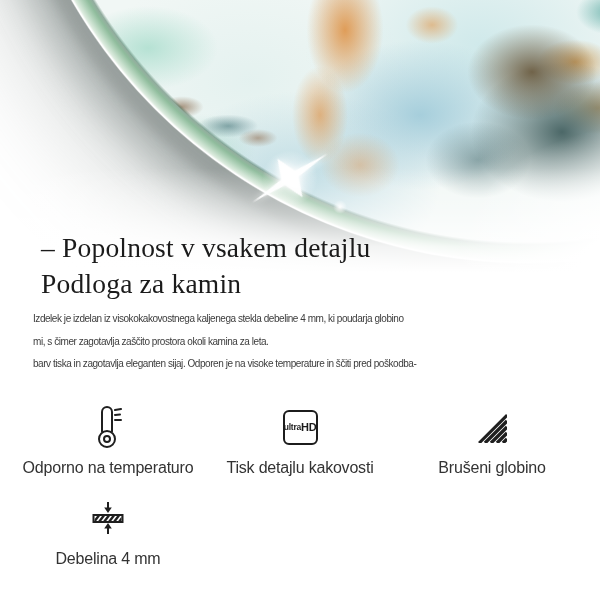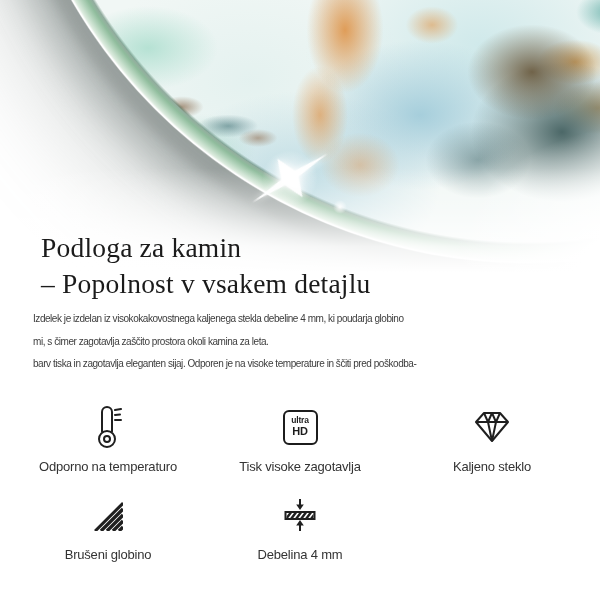--- a/index.html
+++ b/index.html
@@ -70,23 +70,23 @@
   .title{position:absolute;left:41px;top:230px;color:#1b1b1b;
     font-family:"Liberation Serif","DejaVu Serif",serif;
     font-size:27.5px;line-height:36px;font-weight:400;letter-spacing:.2px;white-space:nowrap;}
   .desc{position:absolute;left:33px;top:308px;color:#3d3d3d;
     font-size:10px;line-height:22.5px;letter-spacing:-.45px;white-space:nowrap;}
   
   .features{position:absolute;left:12px;right:12px;top:404px;display:grid;
     grid-template-columns:repeat(3,1fr);row-gap:18px;}
   .feature{display:flex;flex-direction:column;align-items:center;}
   .icon-box{height:46px;display:flex;align-items:center;justify-content:center;margin-bottom:9px;}
-  .feature-label{font-size:13px;color:#333;letter-spacing:-.2px;white-space:nowrap;}
+  .feature-label{font-size:16px;color:#333;letter-spacing:-.2px;white-space:nowrap;}
   .uhd-box{width:31px;height:31px;border:2.5px solid #1c1c1c;border-radius:6px;
-    display:flex;flex-direction:column;align-items:center;justify-content:center;color:#1c1c1c;}
+    display:flex;flex-direction:row;align-items:center;justify-content:center;color:#1c1c1c;}
   .uhd-top{font-size:8.5px;font-weight:700;line-height:9px;letter-spacing:-.2px;}
   .uhd-bottom{font-size:11px;font-weight:700;line-height:13px;letter-spacing:-.3px;}
   svg .stroke{fill:none;stroke:#1f1f1f;stroke-width:2;}
 </style>
 </head>
 <body>
 
 <div class="hero">
   <div class="glass-shadow"></div>
   <div class="glass-art"></div>
@@ -95,22 +95,22 @@
   <svg class="sparkle" viewBox="0 0 90 90">
     <polygon points="0,45 37,41.5 45,22 53,41.5 90,45 53,48.5 45,68 37,48.5" fill="#ffffff" opacity="0.95"></polygon>
   </svg>
   <div class="glint-dot"></div>
   <div class="hero-fade"></div>
 </div>
 
 <div class="content">
 
   <div class="title">
+    <div>– Popolnost v vsakem detajlu</div>
     <div>Podloga za kamin</div>
-    <div>– Popolnost v vsakem detajlu</div>
   </div>
 
   <div class="desc">
     <div>Izdelek je izdelan iz visokokakovostnega kaljenega stekla debeline 4 mm, ki poudarja globino</div>
     <div>mi, s čimer zagotavlja zaščito prostora okoli kamina za leta.</div>
     <div>barv tiska in zagotavlja eleganten sijaj. Odporen je na visoke temperature in ščiti pred poškodba-</div>
   </div>
 
   <div class="features">
 
@@ -128,33 +128,24 @@
       <div class="feature-label">Odporno na temperaturo</div>
     </div>
 
     <div class="feature">
       <div class="icon-box">
         <div class="uhd-box">
           <div class="uhd-top">ultra</div>
           <div class="uhd-bottom">HD</div>
         </div>
       </div>
-      <div class="feature-label">Tisk visoke zagotavlja</div>
+      <div class="feature-label">Tisk detajlu kakovosti</div>
     </div>
 
 
-    <div class="feature">
-      <div class="icon-box">
-        <svg width="38" height="32" viewBox="0 0 38 32">
-          <path class="stroke" d="M11,2 L27,2 L35,11 L19,30 L3,11 Z" stroke-linejoin="round"></path>
-          <path class="stroke" d="M3,11 L35,11 M11,2 L15,11 L19,2 L23,11 L27,2 M15,11 L19,30 M23,11 L19,30" stroke-linejoin="round"></path>
-        </svg>
-      </div>
-      <div class="feature-label">Kaljeno steklo</div>
-    </div>
 
     <div class="feature">
       <div class="icon-box">
         <svg width="32" height="34" viewBox="0 0 32 34">
           <defs>
               <clipPath id="triClip">
                 <path d="M1,33 L31,3 L31,33 Z"></path>
               </clipPath>
             </defs>
           <g clip-path="url(#triClip)" stroke="#1f1f1f" stroke-width="3.4">

